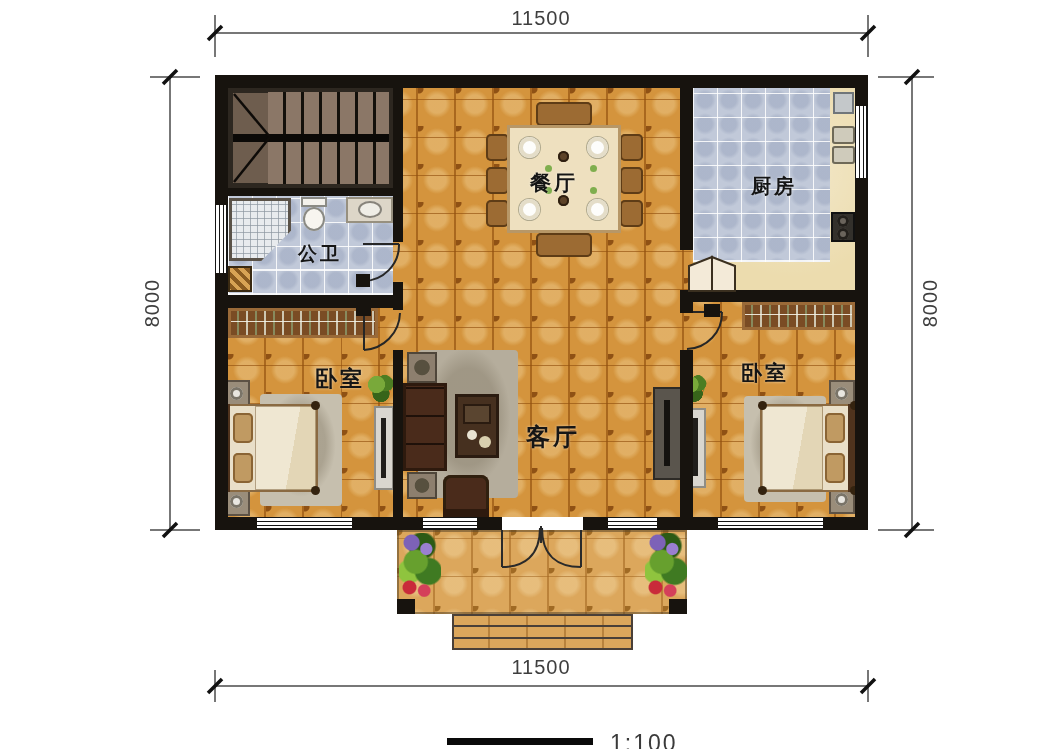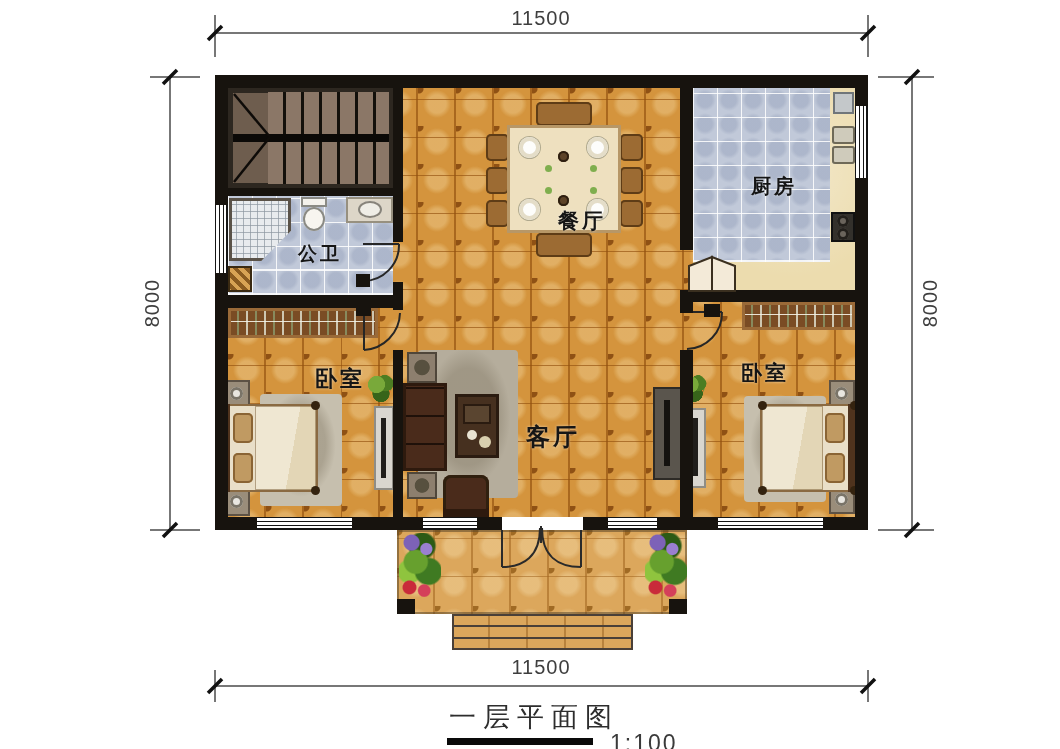--- a/index.html
+++ b/index.html
@@ -326,29 +326,28 @@
       <line x1="861" y1="40" x2="875" y2="26"></line>
       <line x1="208" y1="693" x2="222" y2="679"></line>
       <line x1="861" y1="693" x2="875" y2="679"></line>
       <line x1="163" y1="84" x2="177" y2="70"></line>
       <line x1="163" y1="537" x2="177" y2="523"></line>
       <line x1="905" y1="84" x2="919" y2="70"></line>
       <line x1="905" y1="537" x2="919" y2="523"></line>
     </g>
   </svg>
 
-  <div class="room-label" style="left:582px;top:183px;font-size:21px;margin-top:38px;">餐厅</div>
+  <div class="room-label" style="left:554px;top:183px;font-size:21px;">餐厅</div>
   <div class="room-label" style="left:774px;top:186px;font-size:20px;">厨房</div>
   <div class="room-label" style="left:320px;top:254px;font-size:19px;">公卫</div>
   <div class="room-label" style="left:340px;top:379px;font-size:22px;">卧室</div>
   <div class="room-label" style="left:765px;top:373px;font-size:21px;">卧室</div>
   <div class="room-label" style="left:553px;top:437px;font-size:24px;">客厅</div>
 
   <div class="dim-label" style="left:541px;top:18px;">11500</div>
   <div class="dim-label" style="left:541px;top:667px;">11500</div>
   <div class="dim-label vert" style="left:152px;top:303px;">8000</div>
   <div class="dim-label vert" style="left:930px;top:303px;">8000</div>
 
-  <div class="title-text" style="left:449px;top:699px;">一层平面图</div>
   <div class="scale-text" style="left:610px;top:703px;margin-top:27px;">1:100</div>
   <div class="underbar" style="left:447px;top:738px;width:146px;height:7px;"></div>
 
 </div>
 
 </body></html>

